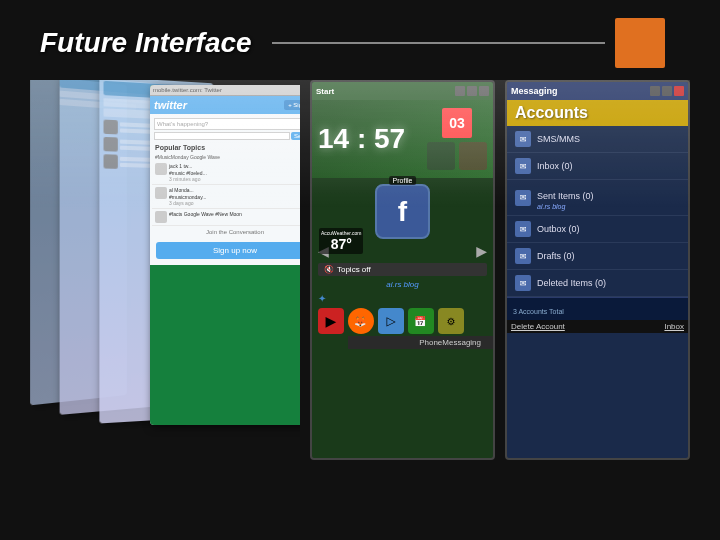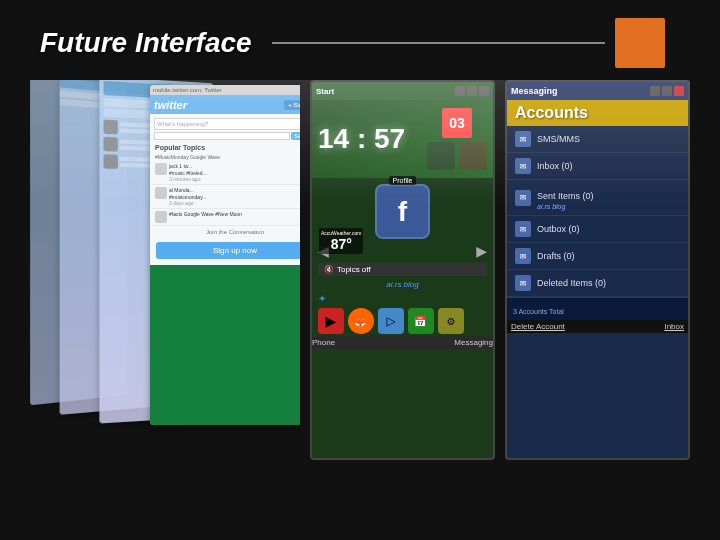--- a/index.html
+++ b/index.html
@@ -285,22 +285,23 @@
       padding: 2px 6px;
       margin: 2px 6px;
       border-radius: 2px;
       display: flex;
       align-items: center;
       gap: 3px;
     }
     .wm-bottom-bar {
       background: #2a2a2a;
       display: flex;
-      justify-content: space-between;
-      padding: 2px 0;
+      justify-content: flex-end;
+      padding: 2px 12px;
+      margin-left: 36px;
     }
     .wm-bottom-label {
       color: #ccc;
       font-size: 8px;
     }
 
     
     .right-panel {
       flex: 1;
       margin-left: 10px;

